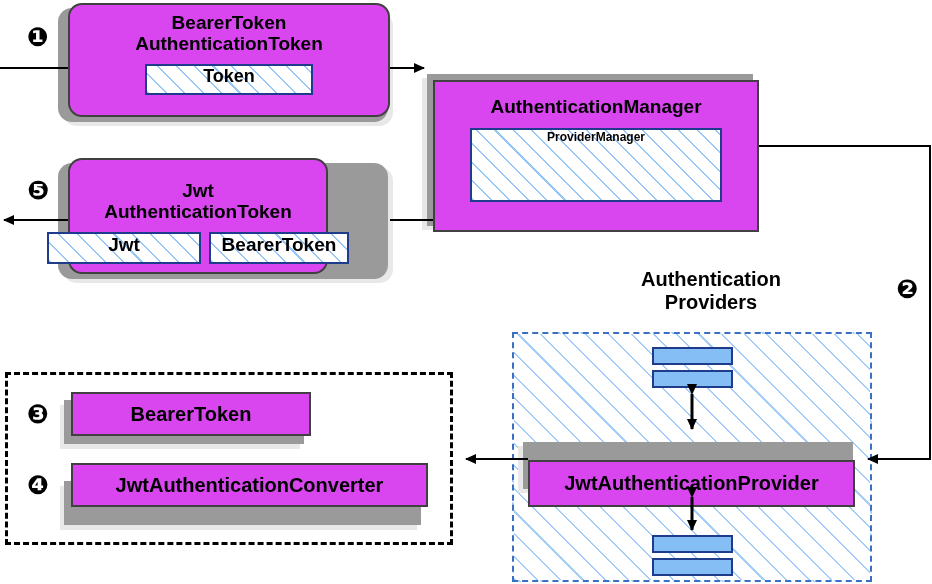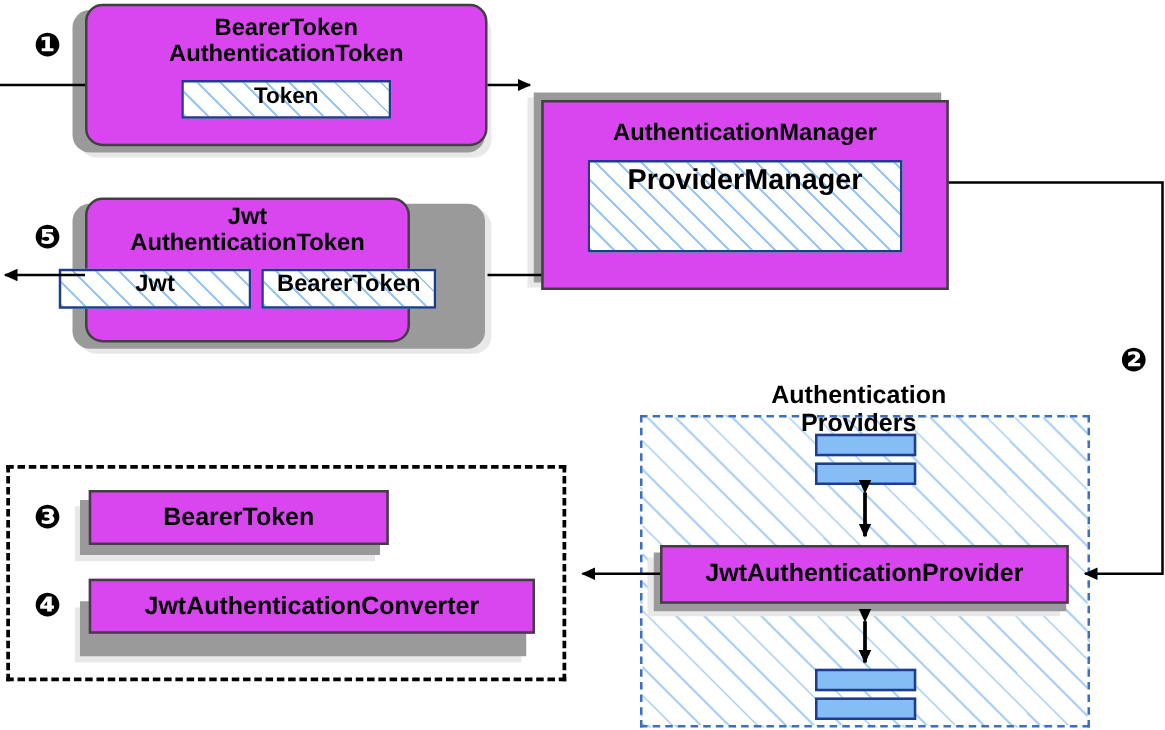--- a/index.html
+++ b/index.html
@@ -202,55 +202,55 @@
     <div class="hatchbox" style="width:168px; height:31px; margin-top:9px; font-size:18px;">
       <span>Token</span>
     </div>
   </div>
   <div class="badge" style="left:27px; top:26px; background:transparent; color:#000; font-size:26px; line-height:22px;">❶</div>
 
   <div class="shadow-outer" style="left:422px; top:78px; width:326px; height:152px;"></div>
   <div class="shadow-inner" style="left:427px; top:74px; width:326px; height:152px;"></div>
   <div class="node" style="left:433px; top:80px; width:326px; height:152px; padding-top:14px;">
     <div class="node-title" style="font-size:19px;">AuthenticationManager</div>
-    <div class="hatchbox" style="width:252px; height:74px; margin-top:11px; font-size:23px;">
+    <div class="hatchbox" style="width:252px; height:74px; margin-top:11px; font-size:12px;">
       <span>ProviderManager</span>
     </div>
   </div>
 
   <div class="shadow-outer" style="left:63px; top:167px; width:330px; height:116px; border-radius:14px;"></div>
   <div class="shadow-inner" style="left:58px; top:163px; width:330px; height:116px; border-radius:14px;"></div>
-  <div class="node rounded" style="left:68px; top:158px; width:260px; height:116px; padding-top:3px;">
+  <div class="node rounded" style="left:68px; top:158px; width:260px; height:116px; padding-top:20px;">
     <div class="node-title" style="font-size:19px;">Jwt
 AuthenticationToken</div>
     <div style="display:flex; gap:8px; margin-top:9px;">
       <div class="hatchbox" style="width:154px; height:32px; font-size:19px;">
         <span>Jwt</span>
       </div>
       <div class="hatchbox" style="width:140px; height:32px; font-size:19px;">
         <span>BearerToken</span>
       </div>
     </div>
   </div>
   <div class="badge" style="left:27px; top:179px; background:transparent; color:#000; font-size:26px; line-height:22px;">❺</div>
 
-  <div class="free-label" style="left:562px; top:268px; width:250px; font-size:20px;margin-top:37px;">Authentication
+  <div class="free-label" style="left:586px; top:268px; width:250px; font-size:20px;">Authentication
 Providers</div>
 
   <div class="providers-area" style="left:512px; top:332px; width:360px; height:250px;"></div>
 
   <div class="minibar" style="left:652px; top:347px; width:81px; height:18px;"></div>
   <div class="minibar" style="left:652px; top:370px; width:81px; height:18px;"></div>
 
   <div class="minibar" style="left:652px; top:535px; width:81px; height:18px;"></div>
   <div class="minibar" style="left:652px; top:558px; width:81px; height:18px;"></div>
 
   <div class="shadow-outer" style="left:518px; top:446px; width:330px; height:47px; z-index:3;"></div>
   <div class="shadow-inner" style="left:523px; top:442px; width:330px; height:47px; z-index:3;"></div>
-  <div class="node" style="left:528px; top:436px; width:327px; height:47px; justify-content:center;">
+  <div class="node" style="left:528px; top:460px; width:327px; height:47px; justify-content:center;">
     <div class="node-title" style="font-size:20px;">JwtAuthenticationProvider</div>
   </div>
 
   <div class="badge" style="left:896px; top:278px; background:transparent; color:#000; font-size:26px; line-height:22px;">❷</div>
 
   <div class="dotted-area" style="left:5px; top:372px; width:448px; height:173px;"></div>
 
   <div class="shadow-outer" style="left:60px; top:405px; width:240px; height:44px; z-index:3;"></div>
   <div class="shadow-inner" style="left:64px; top:400px; width:240px; height:44px; z-index:3;"></div>
   <div class="node" style="left:71px; top:392px; width:240px; height:44px; justify-content:center;">

